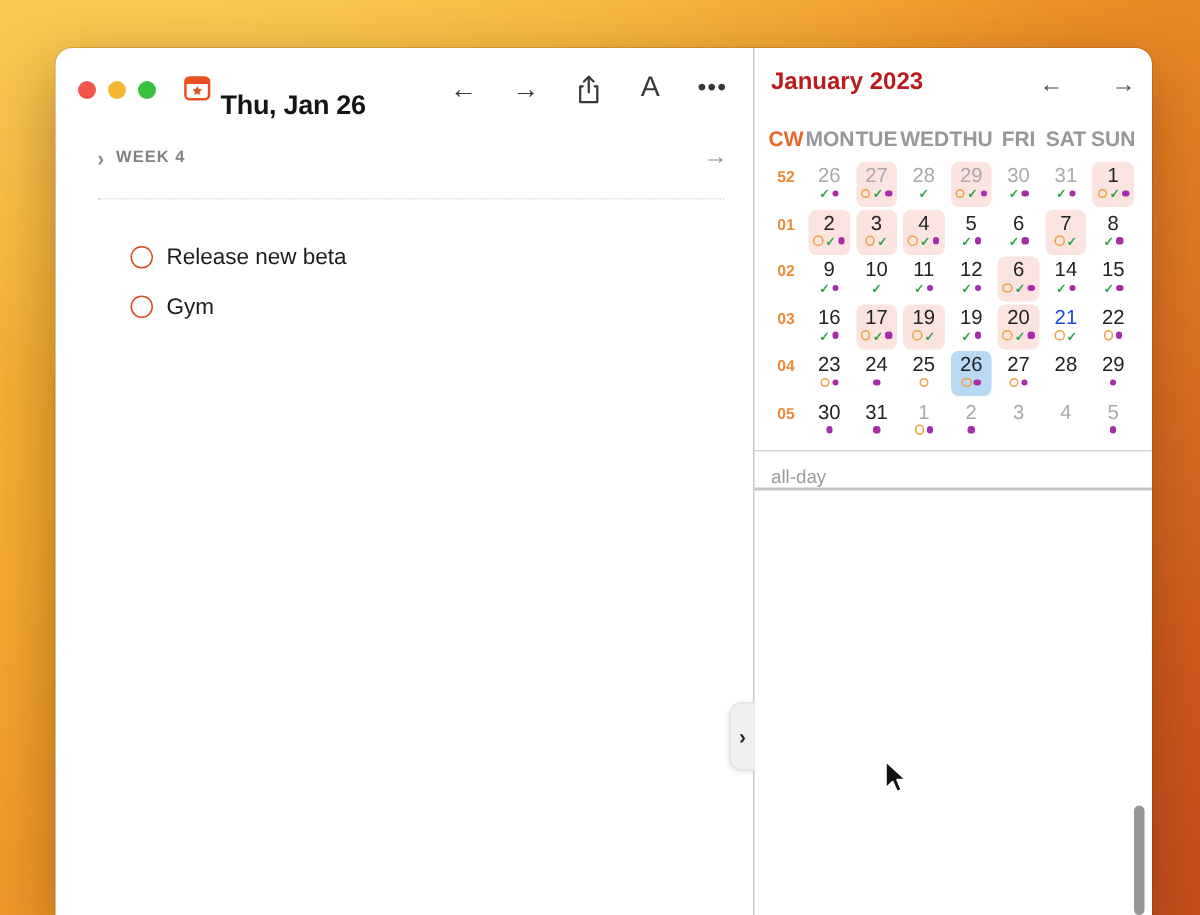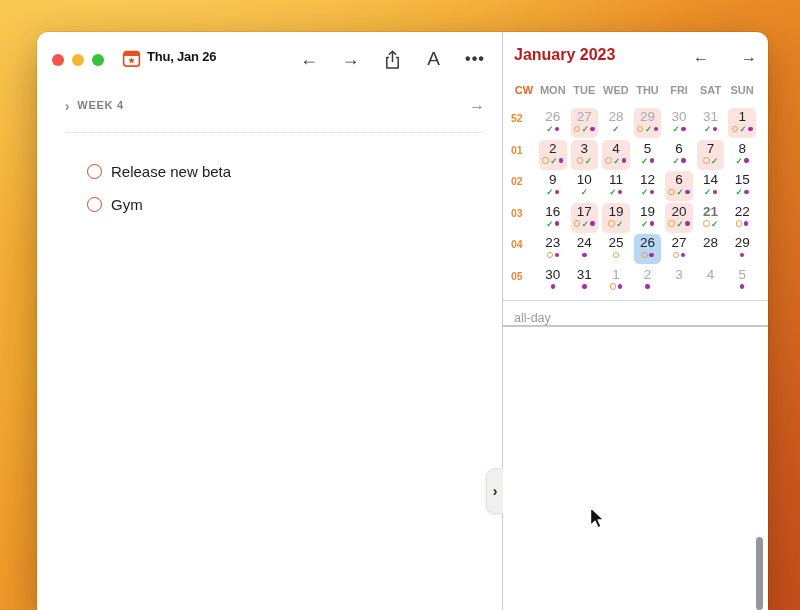--- a/index.html
+++ b/index.html
@@ -12,21 +12,21 @@
   .window { position:absolute; left:37px; top:32px; width:731px; height:578px;
     background:#ffffff; border-radius:11px 11px 0 0;
     box-shadow:0 14px 44px rgba(70,25,0,.38), 0 0 0 0.5px rgba(0,0,0,.15); }
   .v-divider { position:absolute; left:465px; top:0; bottom:0; width:1px; background:#c9c9c7; }
 
   
   .traffic { position:absolute; left:15px; top:22px; display:flex; gap:8px; }
   .tl { width:12px; height:12px; border-radius:50%; }
   .tl.red { background:#f4544c; } .tl.yellow { background:#f5b72f; } .tl.green { background:#37c13e; }
   .cal-icon { position:absolute; left:84px; top:16px; }
-  .note-title { position:absolute; left:110px; top:17px; font-size:13px; font-weight:700; color:#141416; letter-spacing:-.2px; }
+  .note-title { position:absolute; left:110px; top:28px; font-size:18px; font-weight:700; color:#141416; letter-spacing:-.2px; }
   .tb-actions { position:absolute; left:259px; top:14px; width:192px; display:flex; justify-content:space-between; align-items:center; }
   .tb-btn { background:none; border:none; font-family:inherit; font-size:18px; color:#38383a; cursor:default; width:26px; height:26px; line-height:26px; text-align:center; padding:0; }
   .tb-btn.fontA { font-size:19px; font-weight:400; }
   .tb-btn.more { font-size:16px; letter-spacing:1px; font-weight:700; }
 
   .week-row { position:absolute; left:28px; top:64px; width:420px; display:flex; align-items:center; }
   .week-chev { color:#8a8a8d; font-size:13px; font-weight:700; margin-right:8px; transform:scaleY(1.15); }
   .week-label { color:#828286; font-size:11px; font-weight:700; letter-spacing:.7px; }
   .week-arrow { margin-left:auto; color:#8a8a8d; font-size:16px; }
   .dotted-sep { position:absolute; left:28px; top:100px; width:418px; border-top:1px dotted #dcdcda; }
@@ -43,33 +43,33 @@
     color:#262628; font-size:14px; font-weight:700; box-shadow:-1px 1px 3px rgba(0,0,0,.08); }
 
   
   .right-pane { position:absolute; left:466px; top:0; width:265px; height:578px; }
   .cal-title { position:absolute; left:11px; top:14px; font-size:16px; font-weight:600; color:#b91c1c; }
   .cal-nav { position:absolute; left:190px; top:16px; width:64px; display:flex; justify-content:space-between; }
   .cal-nav button { background:none; border:none; font-family:inherit; font-size:16px; color:#454547; padding:0; cursor:default; }
 
   .weekday-row, .cal-row { display:grid; grid-template-columns:26px repeat(7, 31.57px); padding-left:8px; }
   .weekday-row { position:absolute; top:52px; left:0; width:100%; }
-  .wh { font-size:11px; font-weight:700; color:#97979c; text-align:center; }
+  .wh { font-size:14px; font-weight:700; color:#97979c; text-align:center; }
   .wh.cw { color:#e9662c; }
 
   .cal-grid { position:absolute; top:76px; left:0; width:100%; }
   .cal-row { height:31.5px; }
-  .cw-num { font-size:10.5px; font-weight:700; color:#ee8a36; text-align:left; padding-top:4px; }
+  .cw-num { font-size:10.5px; font-weight:700; color:#ee8a36; text-align:center; padding-top:4px; }
   .day-cell { display:flex; justify-content:center; }
   .day-box { width:27.5px; height:30px; border-radius:5px; display:flex; flex-direction:column; align-items:center; padding-top:1px; }
   .day-box.hl { background:#fbe3df; }
   .day-box.sel { background:#b9d8f3; }
   .num { font-size:13.5px; line-height:15px; color:#232326; }
   .day-box.muted .num { color:#a9a9ae; }
-  .day-box.blue .num { color:#737373;font-weight:bold; }
+  .day-box.blue .num { color:#1d4ed8; }
   .marks { height:10px; display:flex; align-items:center; justify-content:center; gap:1.5px; }
   .mk-circle { width:6.5px; height:6.5px; border:1.5px solid #eda23f; border-radius:50%; }
   .mk-check { color:#2ea44e; font-size:8.5px; font-weight:700; line-height:10px; }
   .mk-dot { width:4.5px; height:4.5px; background:#a82ba8; border-radius:50%; }
 
   .allday { position:absolute; left:0; right:0; top:268px; height:27px;
     border-top:1px solid #d4d4d2; border-bottom:2px solid #c7c7c5;
     display:flex; align-items:flex-end; padding-left:11px; font-size:12.5px; color:#9b9b9f; }
 
   .timeline { position:absolute; left:0; right:0; top:295px; bottom:0; overflow:hidden; }

